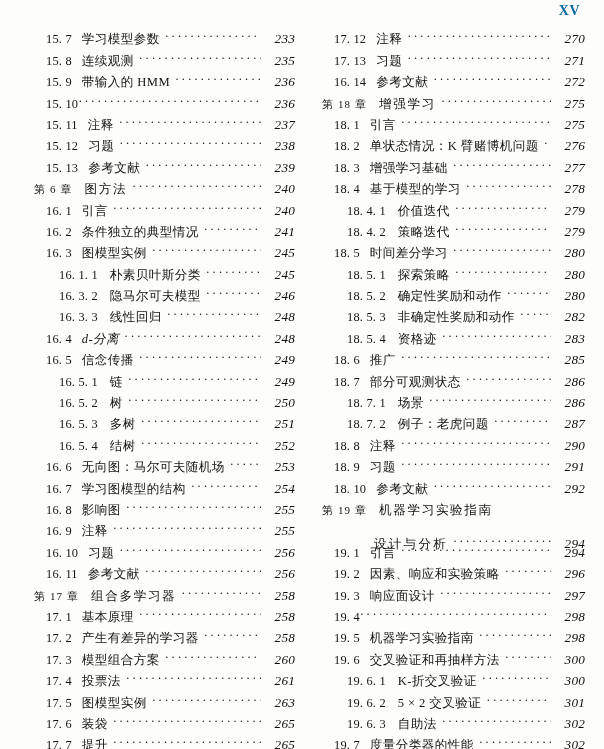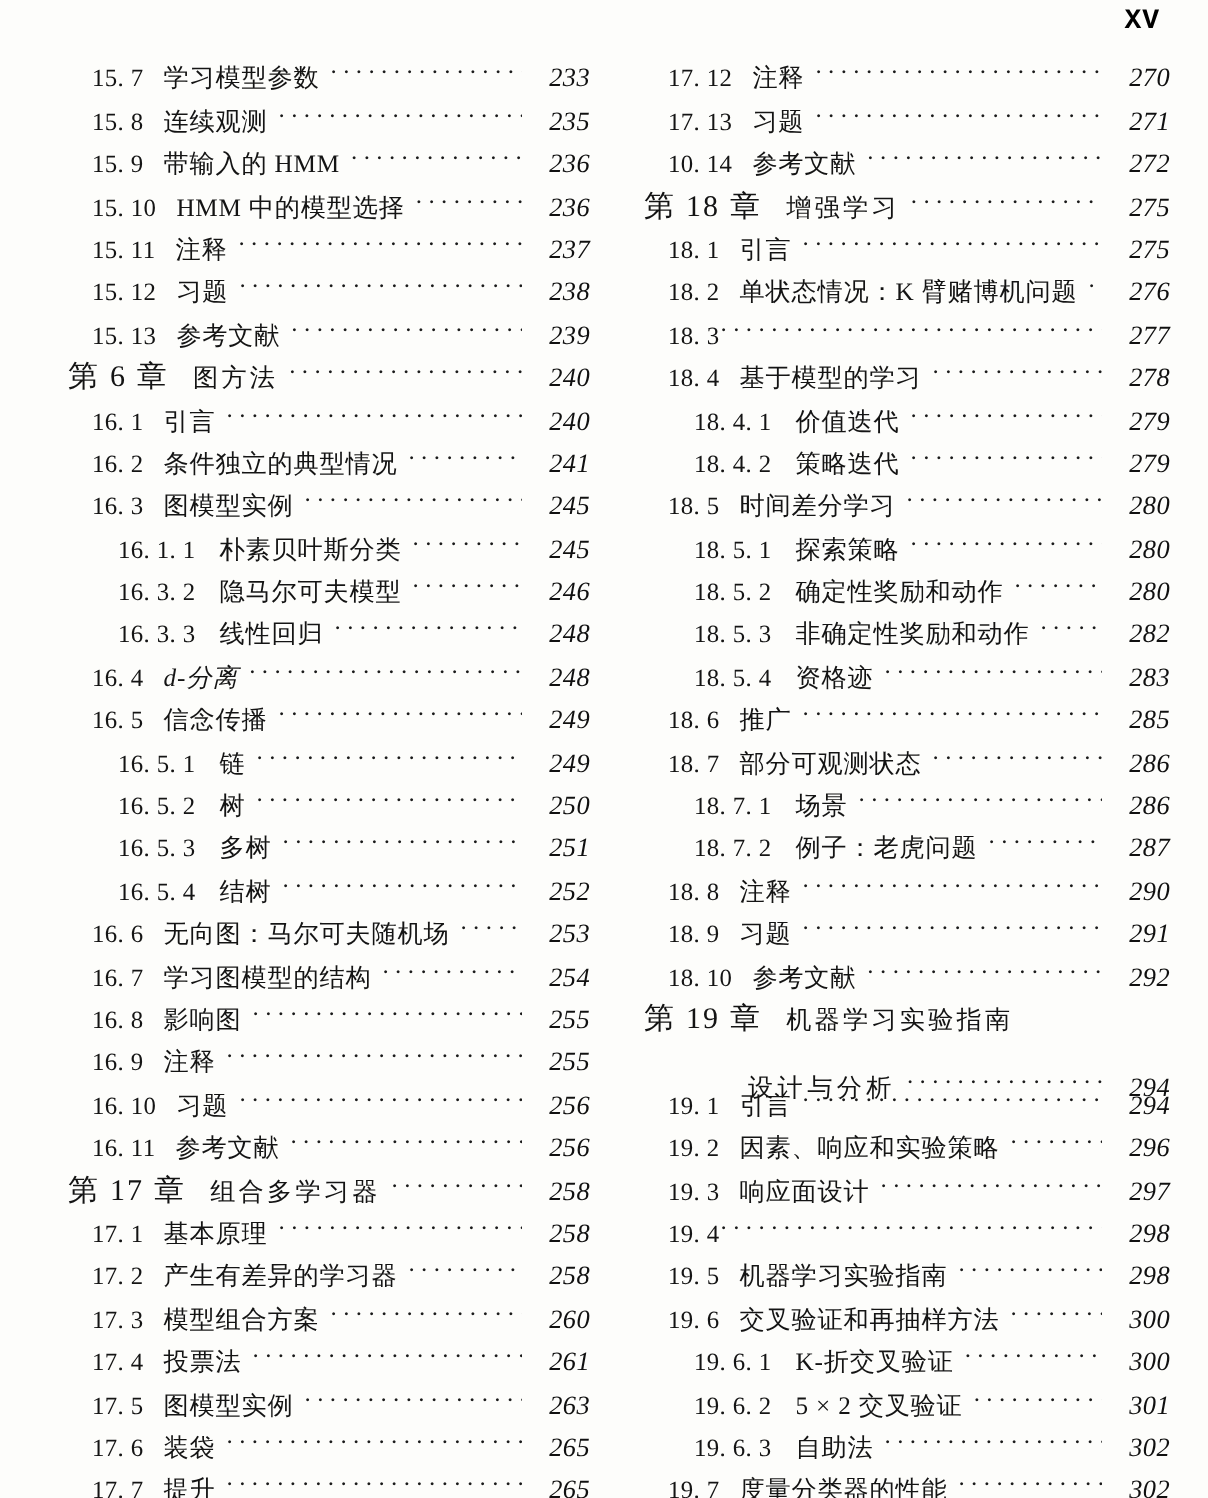--- a/index.html
+++ b/index.html
@@ -22,25 +22,25 @@
     height: 749px;
     box-sizing: border-box;
   }
   
   .folio {
     position: absolute;
     top: 3px;
     left: 0;
     width: 580px;
     text-align: right;
-    font-family: Liberation Mono, monospace;
+    font-family: Liberation Serif, serif;
     font-size: 14px;
     font-weight: bold;
     letter-spacing: 0.5px;
-    color: #000000;
+    color: #0369a1;
   }
   .columns {
     position: absolute;
     top: 22px;
     left: 0;
     width: 604px;
     display: flex;
     flex-direction: row;
     justify-content: center;
   }
@@ -103,21 +103,21 @@
     flex: 0 0 26px;
     text-align: right;
     font-style: italic;
     font-size: 13.2px;
     padding-left: 8px;
     letter-spacing: 0.2px;
     color: #101010;
   }
 
   
-  .lvl-chapter .num  { padding-left: 16px; font-size: 15px; letter-spacing: 1.1px; }
+  .lvl-chapter .num  { padding-left: 16px; font-size: 11px; letter-spacing: 1.1px; }
   .lvl-chapter .title{ padding-left: 12px; letter-spacing: 1.6px; }
   .lvl-1 .num        { padding-left: 28px; }
   .lvl-1 .title      { padding-left: 10px; }
   .lvl-2 .num        { padding-left: 41px; }
   .lvl-2 .title      { padding-left: 12px; }
 
   
   .col-right .lvl-chapter .num   { padding-left: 8px; }
   .col-right .lvl-1 .num         { padding-left: 20px; }
   .col-right .lvl-2 .num         { padding-left: 33px; }
@@ -157,21 +157,20 @@
           <li class="row lvl-1">
             <span class="num">15. 9</span>
             <span class="title">带输入的 HMM</span>
             <span class="leader">
               <i>·························································</i>
             </span>
             <span class="pg">236</span>
           </li>
           <li class="row lvl-1">
             <span class="num">15. 10</span>
-            <span class="title">HMM 中的模型选择</span>
             <span class="leader">
               <i>·························································</i>
             </span>
             <span class="pg">236</span>
           </li>
           <li class="row lvl-1">
             <span class="num">15. 11</span>
             <span class="title">注释</span>
             <span class="leader">
               <i>·························································</i>
@@ -424,21 +423,21 @@
           </li>
           <li class="row lvl-1">
             <span class="num">17. 13</span>
             <span class="title">习题</span>
             <span class="leader">
               <i>·························································</i>
             </span>
             <span class="pg">271</span>
           </li>
           <li class="row lvl-1">
-            <span class="num">10. 14</span>
+            <span class="num">16. 14</span>
             <span class="title">参考文献</span>
             <span class="leader">
               <i>·························································</i>
             </span>
             <span class="pg">272</span>
           </li>
           <li class="row lvl-chapter">
             <span class="num">第 18 章</span>
             <span class="title">增强学习</span>
             <span class="leader">
@@ -457,20 +456,21 @@
           <li class="row lvl-1">
             <span class="num">18. 2</span>
             <span class="title">单状态情况：K 臂赌博机问题</span>
             <span class="leader">
               <i>·························································</i>
             </span>
             <span class="pg">276</span>
           </li>
           <li class="row lvl-1">
             <span class="num">18. 3</span>
+            <span class="title">增强学习基础</span>
             <span class="leader">
               <i>·························································</i>
             </span>
             <span class="pg">277</span>
           </li>
           <li class="row lvl-1">
             <span class="num">18. 4</span>
             <span class="title">基于模型的学习</span>
             <span class="leader">
               <i>·························································</i>

